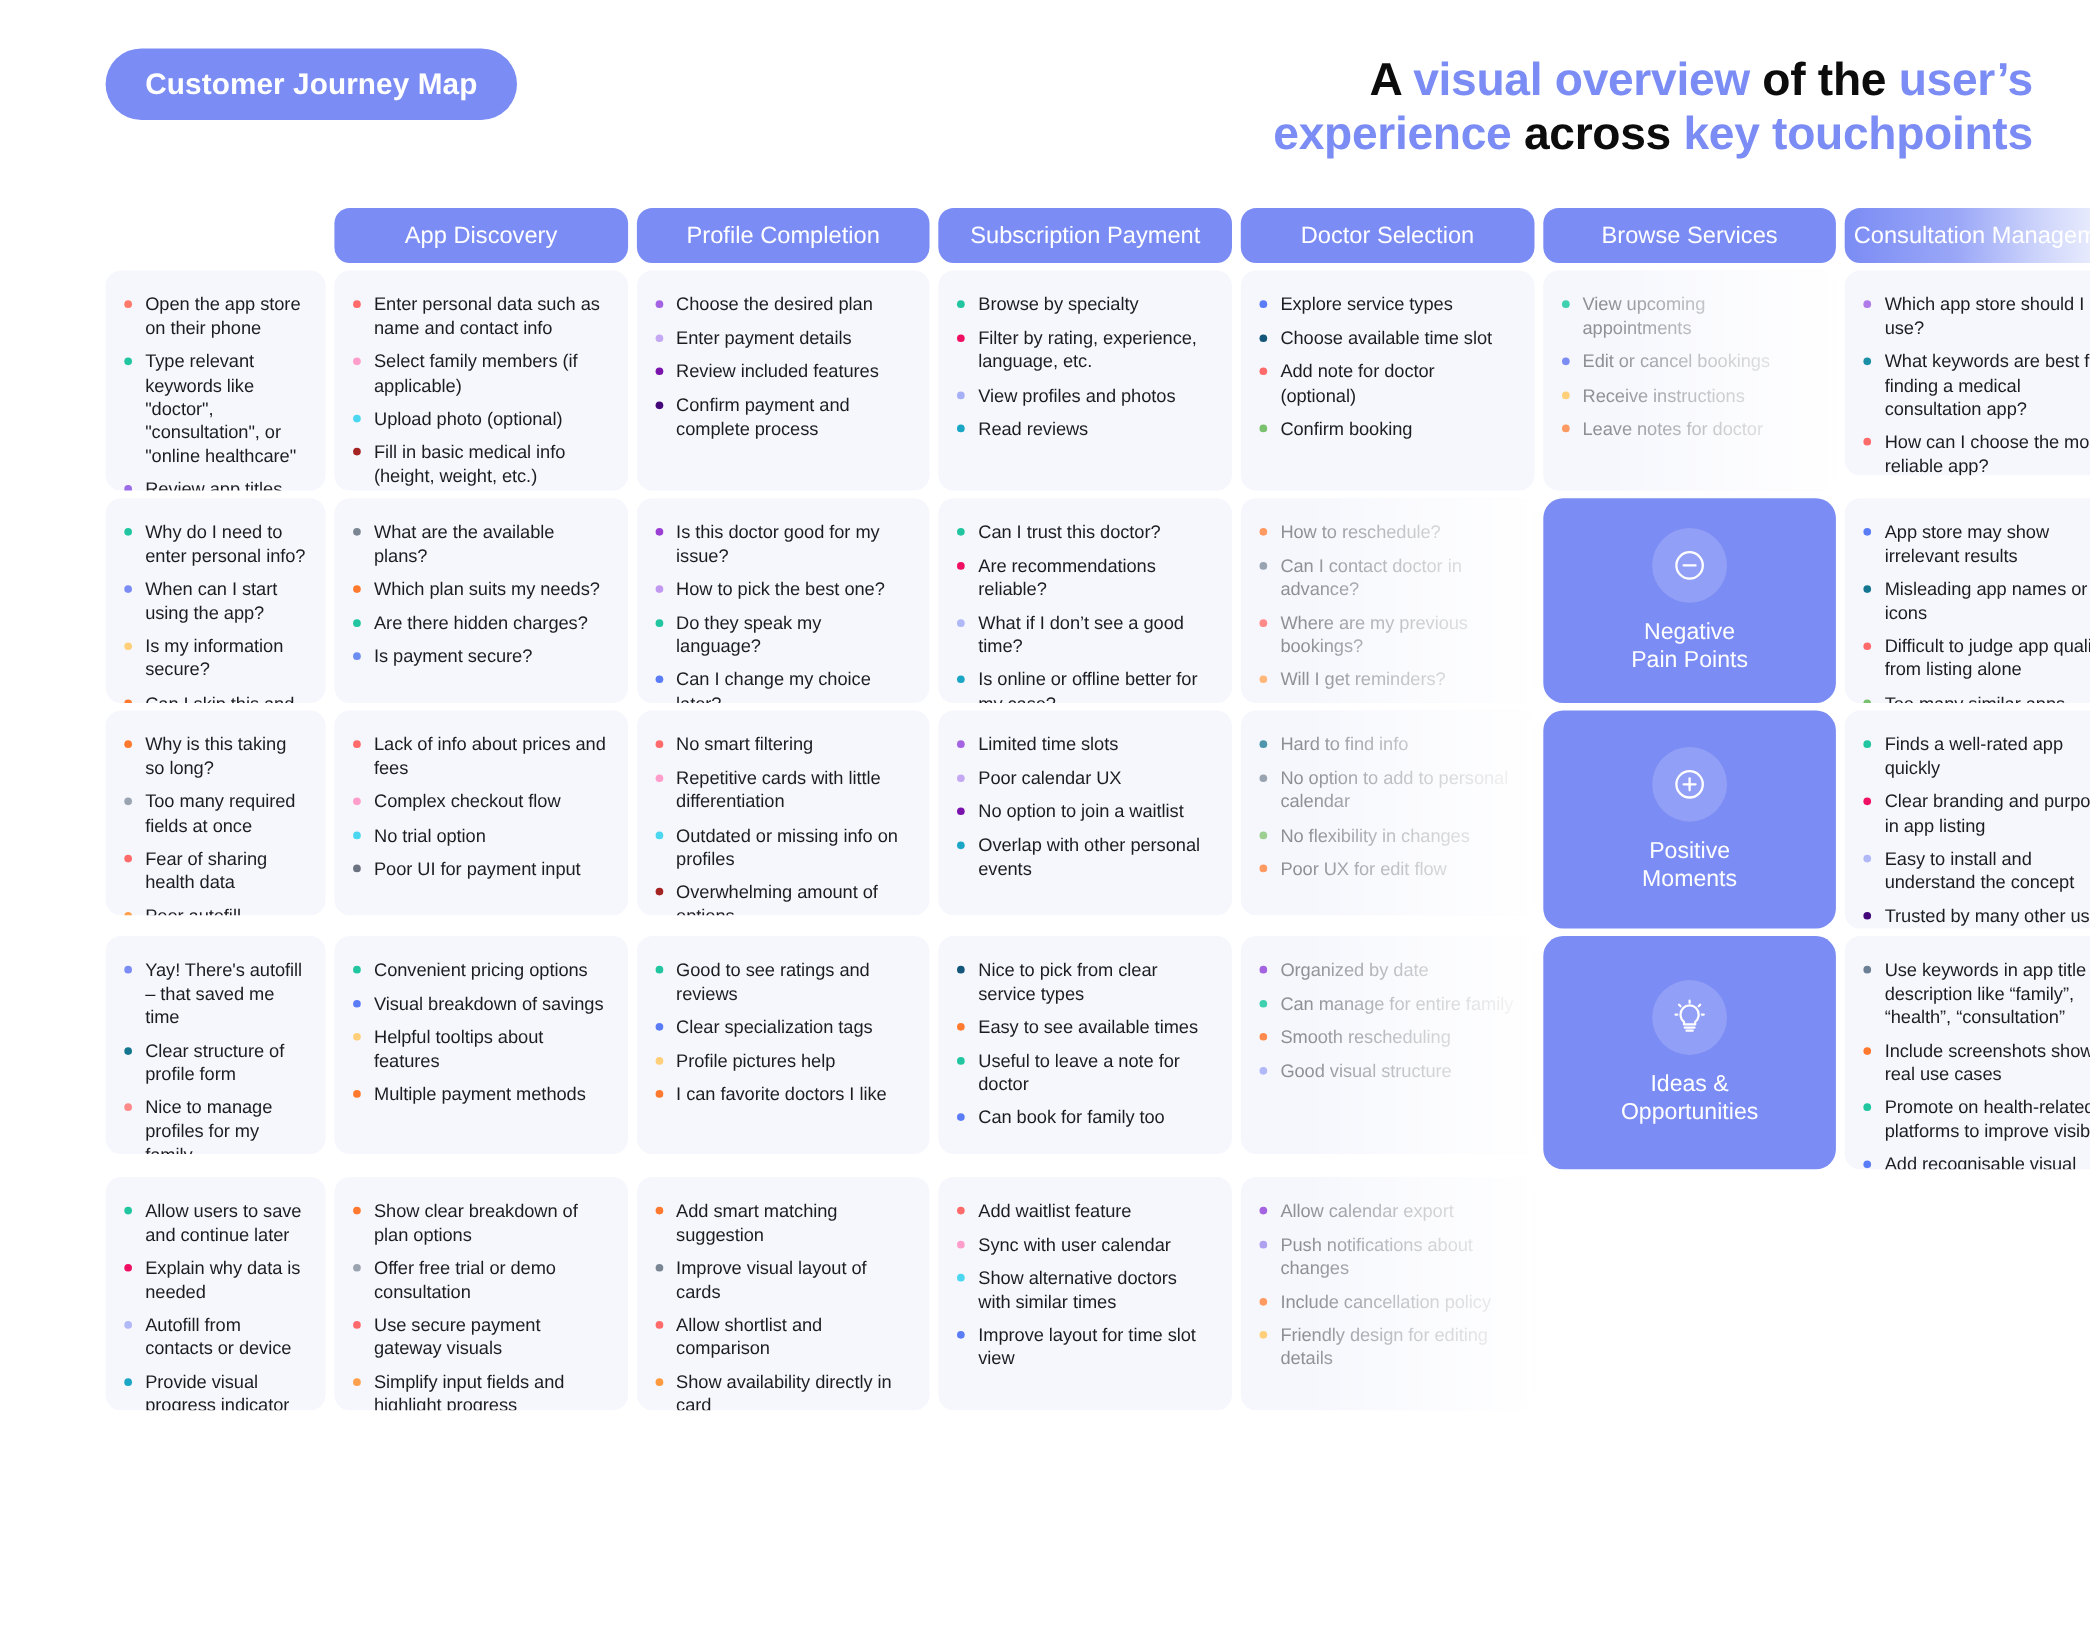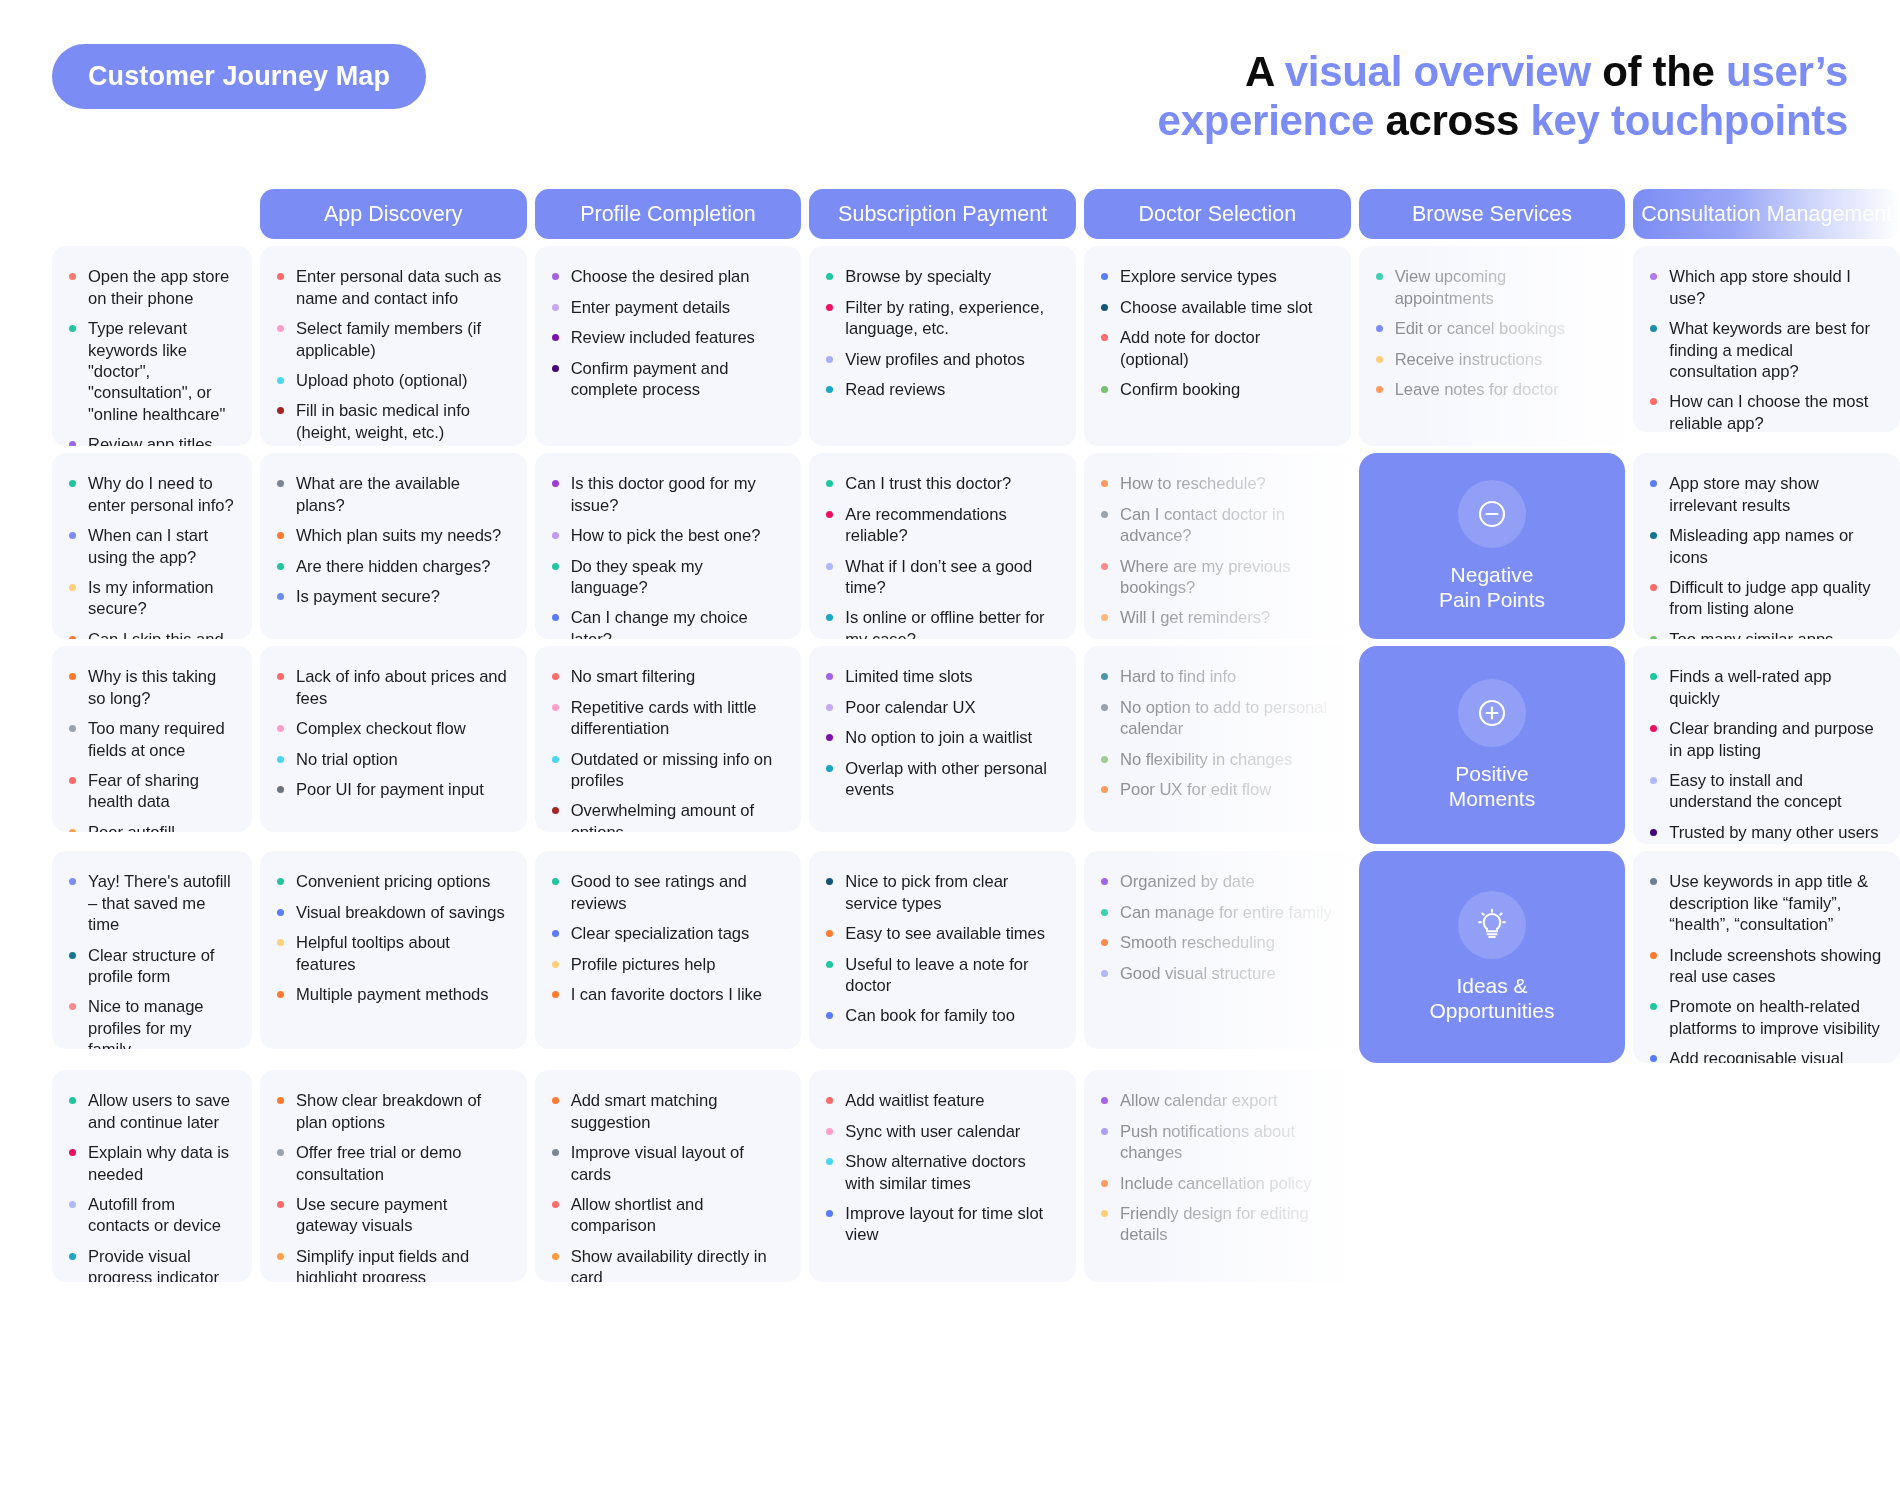--- a/index.html
+++ b/index.html
@@ -8,20 +8,21 @@
     background: #ffffff;
     font-family: "Liberation Sans", sans-serif;
     overflow: hidden;
   }
   .page {
     position: relative;
     width: 1900px; height: 1497px;
     background: #ffffff;
     border-radius: 22px;
     overflow: hidden;
+    padding-left: 44px;
   }
 
   
   .header {
     display: flex;
     align-items: flex-start;
     justify-content: space-between;
     padding: 44px 52px 0 52px;
   }
   .badge {

